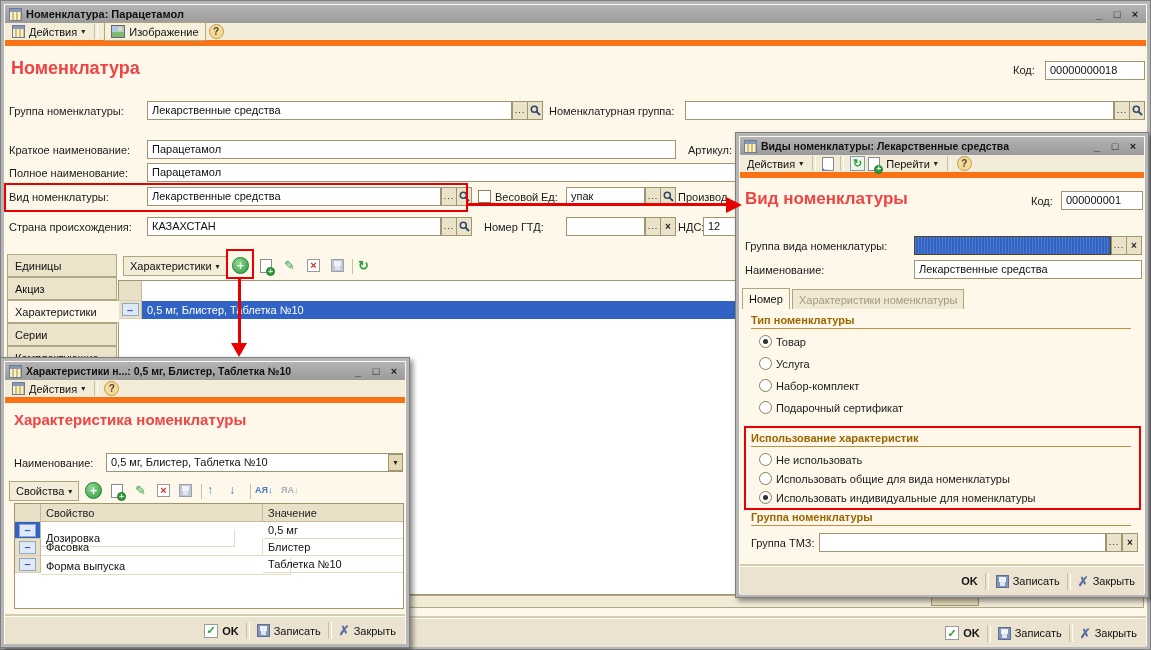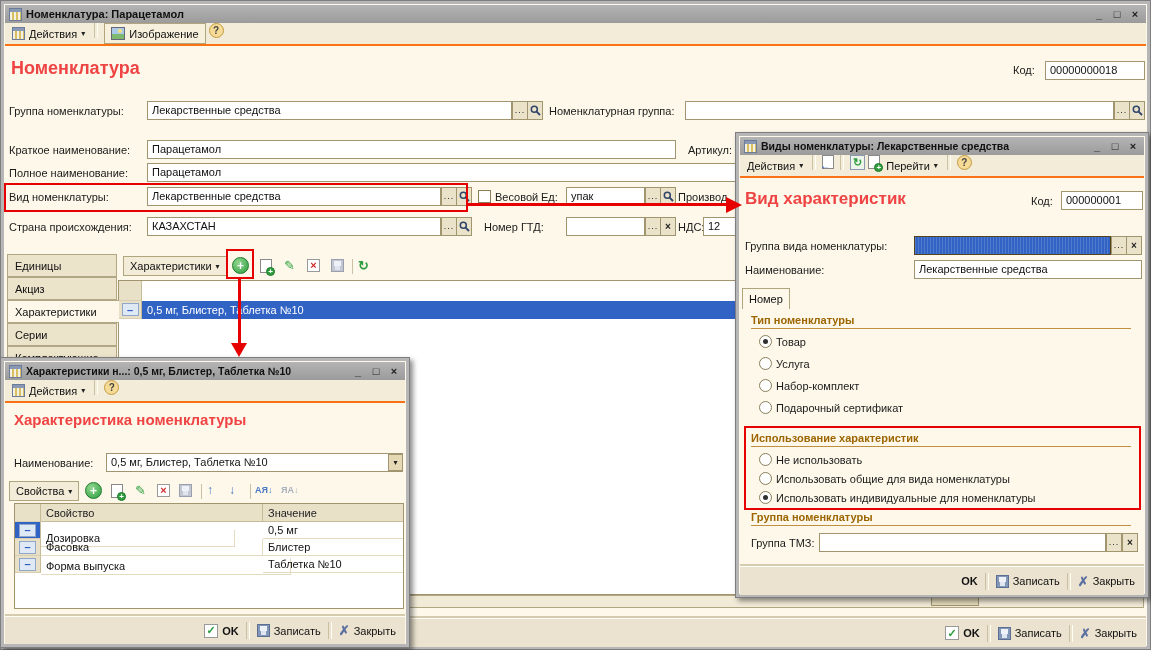--- a/index.html
+++ b/index.html
@@ -6,21 +6,21 @@
   .screen{position:relative;width:1151px;height:650px;background:#8a8a8a;
     font-family:"Liberation Sans",sans-serif;font-size:11px;color:#111;overflow:hidden}
   .win{position:absolute;background:#fdf8ea;border:1px solid #7e7e7e;
     box-shadow:inset 0 0 0 3px #b6b6b6,3px 3px 5px rgba(0,0,0,.45);overflow:hidden;box-sizing:border-box}
   .tbar{position:absolute;left:4px;top:4px;right:4px;height:18px;
     background:linear-gradient(#b4b4b4,#9b9b9b);display:flex;align-items:center;gap:4px;
     padding:0 4px;font-weight:bold;color:#101010;box-sizing:border-box;white-space:nowrap}
   .tspace{flex:1}
   .tctl{width:14px;text-align:center;font-weight:bold;color:#222;font-size:11px;line-height:12px;cursor:default}
   .tool{position:absolute;left:4px;top:22px;right:4px;height:23px;background:#f3ecd9;
-    border-bottom:2px solid #f97316;display:flex;gap:3px;padding:0 4px;box-sizing:border-box;white-space:nowrap}
+    border-bottom:6px solid #f97316;display:flex;align-items:center;gap:3px;padding:0 4px;box-sizing:border-box;white-space:nowrap}
   .mitem{display:flex;align-items:center;gap:4px;padding:1px 3px}
   .dd{font-size:8px;color:#222}
   .vsep{width:2px;height:15px;border-left:1px solid #cbc2a6;border-right:1px solid #fffdf4;margin:0 3px}
   .appic{width:13px;height:13px;box-sizing:border-box;border:1px solid #6b7b9a;position:relative;flex:0 0 auto;
     background:linear-gradient(90deg,#f4f0e2 0 2px,#d8bf62 2px 4px,#f4f0e2 4px 6px,#d8bf62 6px 8px,#f4f0e2 8px 10px,#d8bf62 10px 13px)}
   .appic::before{content:"";position:absolute;left:0;top:0;right:0;height:3px;background:#8898b5}
   .imgic{width:14px;height:13px;box-sizing:border-box;border:1px solid #667;position:relative;
     background:linear-gradient(#aacbe8 0 6px,#7fb96f 6px 13px)}
   .imgic::after{content:"";position:absolute;right:2px;top:1px;width:4px;height:4px;border-radius:50%;background:#f7e27a}
   .imgbtn{display:flex;align-items:center;gap:4px;padding:2px 6px;border:1px solid #b1a57e;background:#f7f0dd}
@@ -358,34 +358,37 @@
         </span>
       <span class="docp"></span>
       <span class="mitem">
         <span>Перейти</span>
         <span class="dd">▾</span>
       </span>
       <span class="vsep"></span>
       <span class="help">?</span>
     </div>
 
-    <div class="h1" style="left:9px;top:56px;font-size:17px">Вид характеристик</div>
+    <div class="h1" style="left:9px;top:56px;font-size:17px">Вид номенклатуры</div>
     <div class="lbl" style="left:295px;top:62px">Код:</div>
     <div class="inp" style="left:325px;top:58px;width:82px">000000001</div>
 
     <div class="lbl" style="left:9px;top:107px">Группа вида номенклатуры:</div>
     <div class="inp focus" style="left:178px;top:103px;width:197px"></div>
     <div class="b3" style="left:375px;top:103px">...</div>
     <div class="b3 xb" style="left:390px;top:103px">×</div>
 
     <div class="lbl" style="left:9px;top:131px">Наименование:</div>
     <div class="inp" style="left:178px;top:127px;width:228px">Лекарственные средства</div>
 
     <div class="tbtn" style="left:6px;top:155px;height:21px;background:#fdf8ea;border-bottom:none;z-index:2">
         <span>Номер</span>
+      </div>
+    <div class="tbtn" style="left:56px;top:156px;height:20px;background:#f0e8d2;border-bottom:none;color:#a39a86">
+        <span>Характеристики номенклатуры</span>
       </div>
     <div class="panel" style="left:6px;top:175px;width:403px;height:251px"></div>
 
     <div class="grp" style="left:15px;top:181px">Тип номенклатуры</div>
     <div class="gline" style="left:15px;top:195px;width:380px"></div>
     <div class="rb on" style="left:23px;top:202px"></div>
     <div class="lbl" style="left:40px;top:203px">Товар</div>
     <div class="rb" style="left:23px;top:224px"></div>
     <div class="lbl" style="left:40px;top:225px">Услуга</div>
     <div class="rb" style="left:23px;top:246px"></div>

